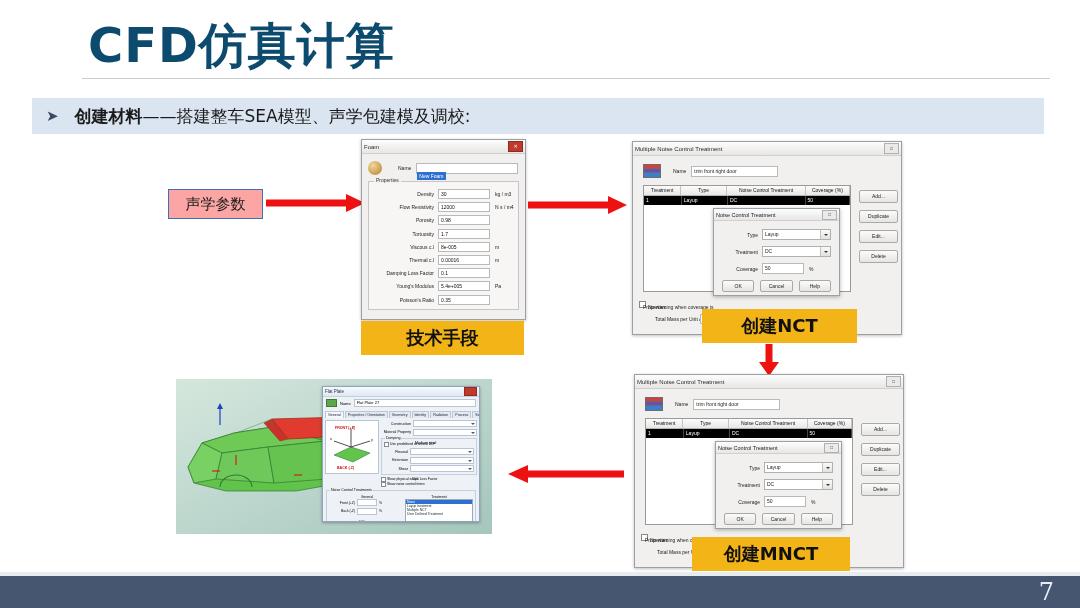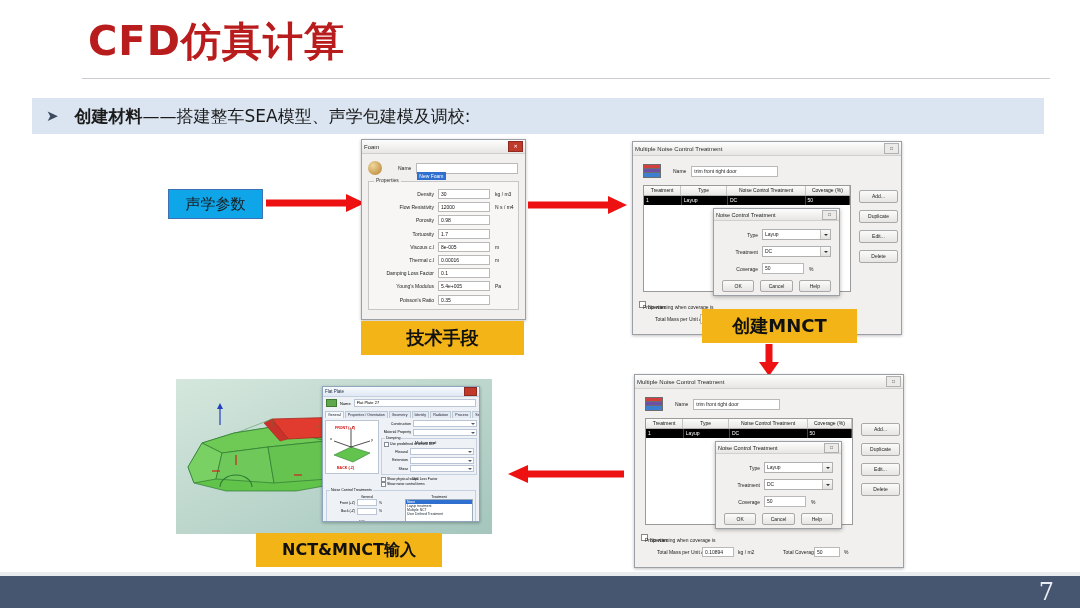--- a/index.html
+++ b/index.html
@@ -12,21 +12,21 @@
   .slide{position:relative;width:1080px;height:608px;background:#fff;overflow:hidden;}
 
   
   .header{position:absolute;left:0;top:0;width:1080px;height:84px;}
   .logo{position:absolute;left:6px;top:9px;width:64px;height:64px;border-radius:50%;
         background:radial-gradient(circle at 36% 30%, #2f5fa8 0%, #1d3f7a 46%, #16305e 74%, #0e2246 100%);
         box-shadow:0 0 0 2px #0d2348 inset, 0 1px 2px rgba(0,0,0,.45);}
   .logo .ring{position:absolute;left:4px;top:4px;right:4px;bottom:4px;border-radius:50%;
         border:1px solid rgba(190,210,240,.65);}
   .logo svg{position:absolute;left:0;top:0;}
-  .title{position:absolute;left:88px;top:14px;font-size:40px;font-weight:bold;color:#b91c1c;
+  .title{position:absolute;left:88px;top:14px;font-size:48px;font-weight:bold;color:#0c4a6e;
          letter-spacing:1px;font-family:"DejaVu Sans","Liberation Sans",sans-serif;}
   .hrule{position:absolute;left:82px;top:78px;width:968px;height:1px;background:#c9ccd1;}
 
   
   .subbar{position:absolute;left:32px;top:98px;width:1012px;height:36px;background:#dbe5f1;
           display:flex;align-items:center;}
   .subbar .bullet{margin-left:14px;margin-right:16px;color:#3b4a60;font-size:15px;}
   .subbar .subtext{font-size:17px;color:#1b1b1b;font-family:"DejaVu Sans","Liberation Sans",sans-serif;}
   .subbar .subtext b{font-weight:bold;}
 
@@ -120,21 +120,21 @@
   
   .ylab{position:absolute;background:#f2b417;display:flex;align-items:center;justify-content:center;
         font-weight:bold;color:#111;font-family:"DejaVu Sans","Liberation Sans",sans-serif;}
   #y-material{left:361px;top:321px;width:163px;height:34px;font-size:18px;}
   #y-nct{left:702px;top:309px;width:155px;height:34px;font-size:18px;}
   #y-mnct{left:692px;top:537px;width:158px;height:34px;font-size:18px;}
   #y-input{left:256px;top:533px;width:186px;height:34px;font-size:16px;}
 
   
   #acoustic{position:absolute;left:168px;top:189px;width:93px;height:28px;border:1px solid #3f6fb5;
-       background:#0ea5e9;display:flex;align-items:center;justify-content:center;font-size:15px;color:#1b1b1b;
+       background:#fca5a5;display:flex;align-items:center;justify-content:center;font-size:15px;color:#1b1b1b;
        font-family:"DejaVu Sans","Liberation Sans",sans-serif;}
 
   
   .arrow{position:absolute;}
   
   .footer{position:absolute;left:0;bottom:0;width:1080px;height:32px;background:#475670;}
   .pageno{position:absolute;right:26px;bottom:2px;font-size:24px;color:#e8ecf3;
           font-family:"DejaVu Serif","Liberation Serif",serif;}
   .footline{position:absolute;left:0;bottom:32px;width:1080px;height:4px;background:#e9ecef;}
 </style>
@@ -346,21 +346,21 @@
           <div class="btnrow">
             <div class="btn">OK</div>
             <div class="btn">Cancel</div>
             <div class="btn">Help</div>
           </div>
         </div>
       </div>
     </div>
   </div>
 
-  <div class="ylab" id="y-nct">创建MNCT</div>
+  <div class="ylab" id="y-nct">创建NCT</div>
 
   <svg class="arrow" style="left:757px;top:344px;" width="24" height="32">
     <path d="M12 0 L12 20" stroke="#ee1111" stroke-width="7"></path>
     <path d="M2 18 L12 32 L22 18 Z" fill="#ee1111"></path>
   </svg>
 
   <div class="dlg mnct" id="mnct2">
     <div class="tbar">
       <span class="t">Multiple Noise Control Treatment</span>
       <span class="btns">
@@ -452,20 +452,21 @@
           <div class="btnrow">
             <div class="btn">OK</div>
             <div class="btn">Cancel</div>
             <div class="btn">Help</div>
           </div>
         </div>
       </div>
     </div>
   </div>
 
+  <div class="ylab" id="y-mnct">创建MNCT</div>
 
   <svg class="arrow" style="left:504px;top:462px;" width="120" height="24">
     <path d="M120 12 L22 12" stroke="#ee1111" stroke-width="7"></path>
     <path d="M24 3 L4 12 L24 21 Z" fill="#ee1111"></path>
   </svg>
 
   <div id="carpic">
     <svg width="316" height="155" viewBox="0 0 316 155" aria-hidden="true">
       <defs>
         <linearGradient id="bg" x1="0" y1="0" x2="1" y2="1">
@@ -617,20 +618,19 @@
             <div style="font-size:3.4px;padding-left:1px;color:#123;">Layup treatment</div>
             <div style="font-size:3.4px;padding-left:1px;color:#123;">Multiple NCT</div>
             <div style="font-size:3.4px;padding-left:1px;color:#123;">User Defined Treatment</div>
           </div>
         </div>
       </div>
     </div>
 
   </div>
 
-  <div class="ylab" id="y-input">NCT&amp;MNCT输入</div>
 
   <div class="footline"></div>
   <div class="footer">
     <span class="pageno">7</span>
   </div>
 
 </div>
 
 </body></html>

